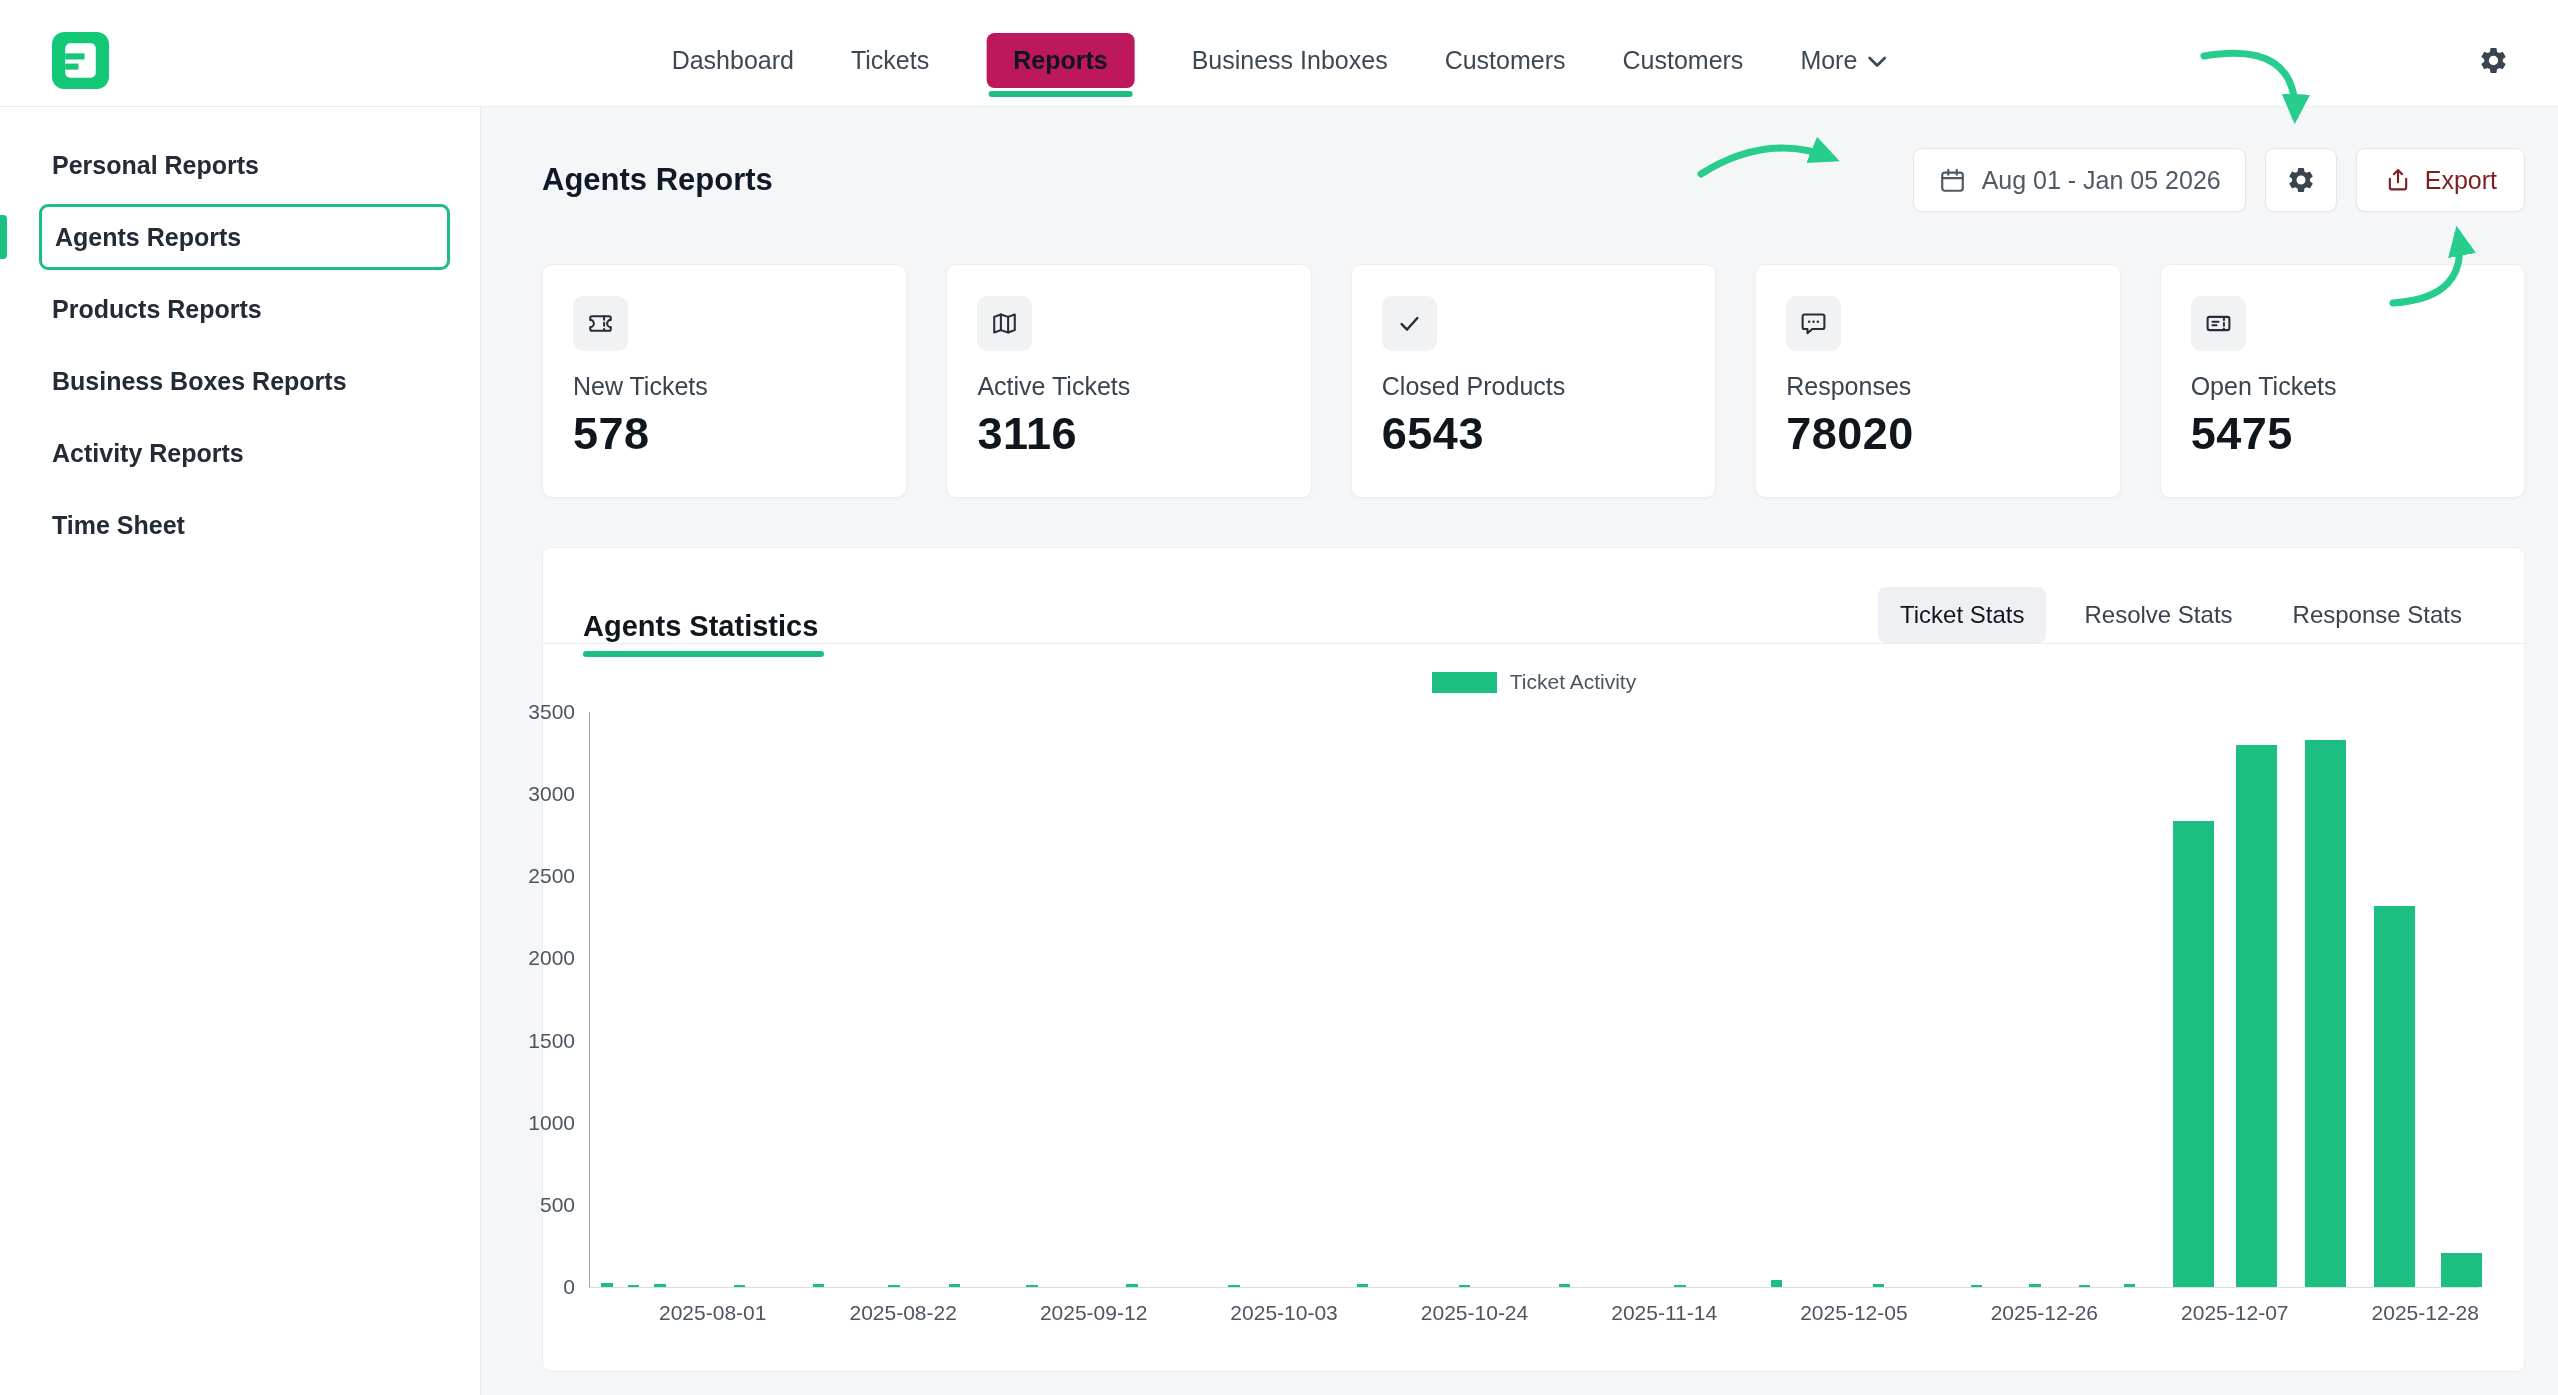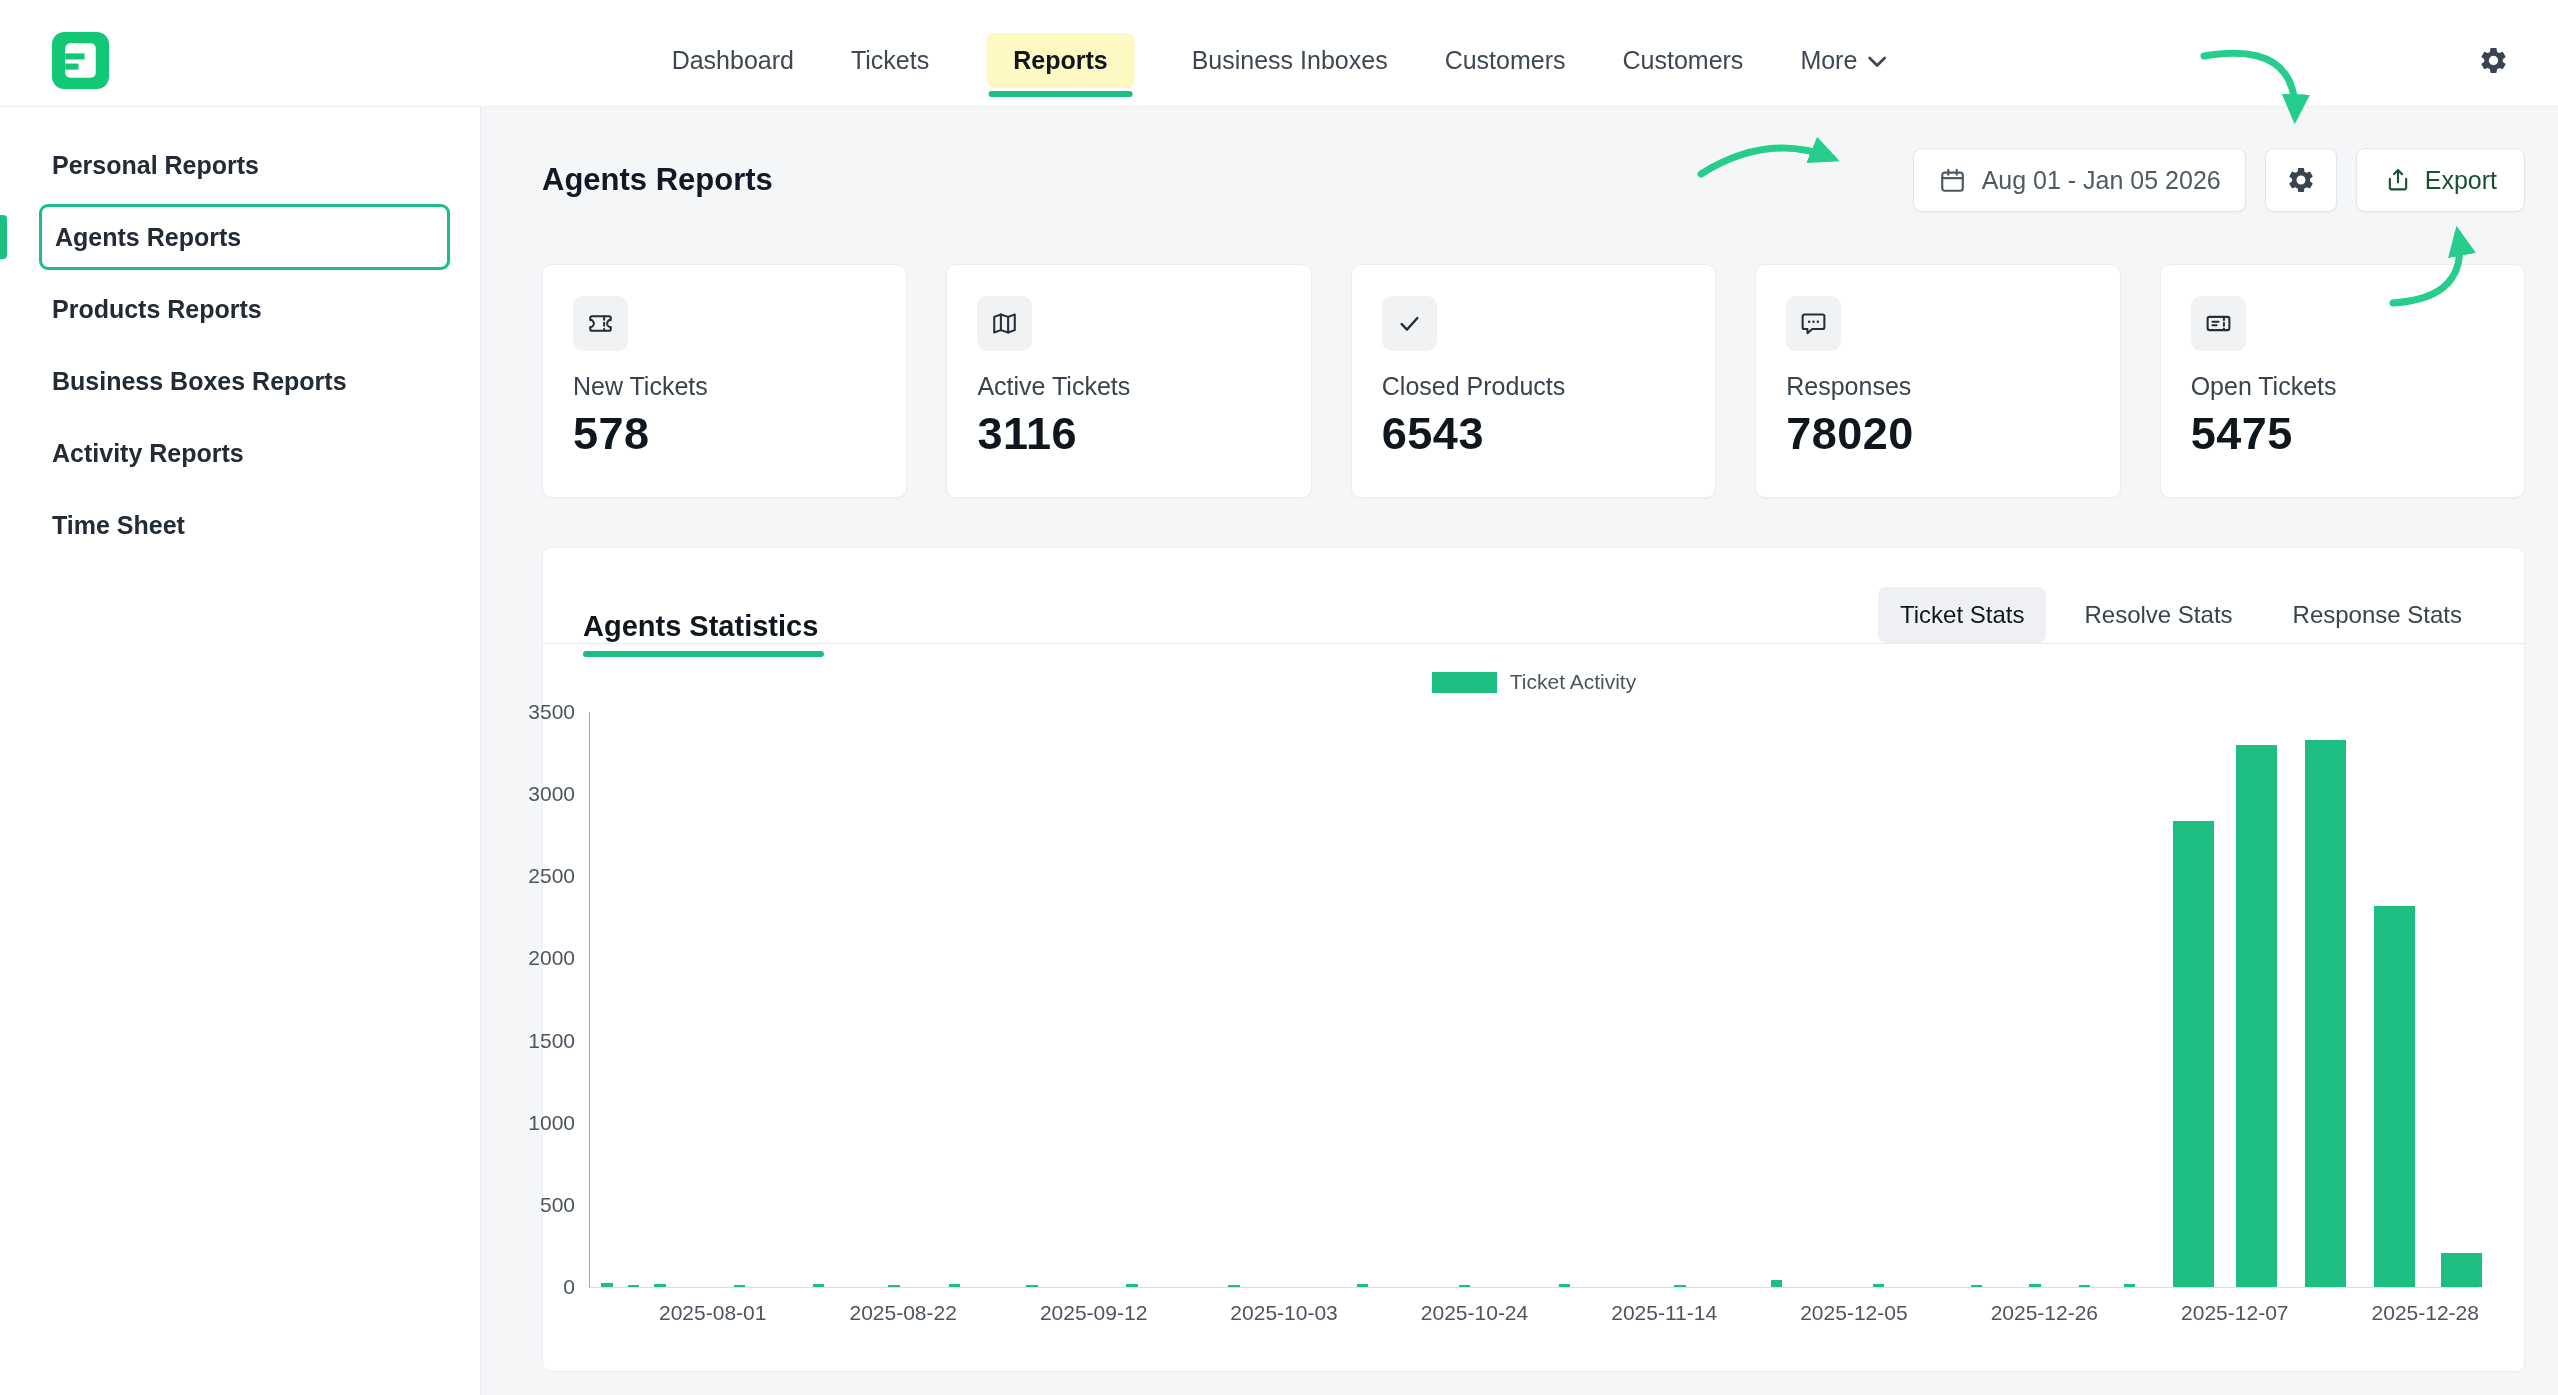--- a/index.html
+++ b/index.html
@@ -6,21 +6,21 @@
   :root { --accent:#1CBE81; --arrow:#26CD8C; }
   html, body { width: 2558px; height: 1395px; }
   body { font-family: "Liberation Sans", "DejaVu Sans", sans-serif; background: #fff; overflow: hidden; }
   .page { position: relative; width: 2558px; height: 1395px; }
 
   
   .topnav { position: absolute; top: 14px; left: 0; right: 0; height: 93px; background: #fff; border-bottom: 1px solid #ebedf0; z-index: 10; }
   .logo { position: absolute; left: 52px; top: 18px; width: 57px; height: 57px; cursor: pointer; }
   .nav { position: absolute; left: 50%; top: 0; height: 100%; transform: translateX(-50%); display: flex; align-items: center; gap: 57px; }
   .nav-item { font-size: 25px; font-weight: 500; color: #3e4852; padding: 13px 0; cursor: pointer; display: flex; align-items: center; gap: 10px; white-space: nowrap; }
-  .nav-item.active { background: #fef9c3; border-radius: 8px; padding: 13px 27px; color: #10161d; font-weight: 600; position: relative; }
+  .nav-item.active { background: #be185d; border-radius: 8px; padding: 13px 27px; color: #10161d; font-weight: 600; position: relative; }
   .nav-item.active::after { content: ""; position: absolute; left: 2px; right: 2px; bottom: -9px; height: 6px; border-radius: 3px; background: var(--accent); }
   .chevron { width: 19px; height: 12px; margin-top: 4px; color: #3e4852; }
   .topnav-settings { position: absolute; right: 42px; top: 50%; transform: translateY(-50%); width: 46px; height: 46px; display: flex; align-items: center; justify-content: center; background: none; border: none; cursor: pointer; color: #3a4450; }
   .topnav-settings svg { width: 31px; height: 31px; }
 
   
   .sidebar { position: absolute; top: 93px; left: 0; bottom: 0; width: 481px; background: #fff; border-right: 1px solid #e9ebee; padding-top: 36px; z-index: 5; }
   .sb-item { height: 72px; display: flex; align-items: center; padding-left: 52px; font-size: 25px; font-weight: 600; color: #222b36; cursor: pointer; white-space: nowrap; }
   .sb-item.active { height: 66px; margin: 3px 30px 3px 39px; border: 3px solid var(--accent); border-radius: 9px; padding-left: 13px; position: relative; }
   .sb-item.active::before { content: ""; position: absolute; left: -42px; top: 50%; transform: translateY(-50%); width: 7px; height: 44px; background: var(--accent); border-radius: 0 4px 4px 0; }
@@ -29,21 +29,21 @@
   .main { position: absolute; left: 481px; top: 93px; right: 0; bottom: 0; background: #f5f6f8; padding: 55px 33px 0 61px; overflow: hidden; }
 
   .page-header { display: flex; justify-content: space-between; align-items: center; height: 64px; }
   .page-title { font-size: 31px; font-weight: 700; color: #111827; }
   .controls { display: flex; gap: 19px; align-items: flex-end; }
   .ctrl { height: 64px; background: #fff; border: 1px solid #e3e6ea; border-radius: 9px; display: flex; align-items: center; cursor: pointer; box-shadow: 0 1px 2px rgba(16,24,40,.04); }
   .date-btn { padding: 0 24px; gap: 15px; font-size: 25px; font-weight: 500; color: #4e5a66; }
   .date-btn svg { width: 29px; height: 29px; }
   .icon-btn { width: 72px; justify-content: center; color: #3a4450; }
   .icon-btn svg { width: 30px; height: 30px; }
-  .export-btn { padding: 0 27px; gap: 13px; font-size: 25px; font-weight: 500; color: #14532d; }
+  .export-btn { padding: 0 27px; gap: 13px; font-size: 25px; font-weight: 500; color: #7f1d1d; }
   .export-btn svg { width: 28px; height: 28px; }
 
   
   .stats-row { display: flex; gap: 39px; margin-top: 52px; }
   .stat-card { flex: 1; height: 234px; background: #fff; border: 1px solid #eceef1; border-radius: 10px; padding: 31px 30px; box-shadow: 0 1px 2px rgba(16,24,40,.03); }
   .stat-icon { width: 55px; height: 55px; background: #f1f2f4; border-radius: 10px; display: flex; align-items: center; justify-content: center; color: #242d38; }
   .stat-icon svg { width: 29px; height: 29px; }
   .stat-label { margin-top: 21px; font-size: 25px; font-weight: 500; color: #39434e; }
   .stat-value { margin-top: 7px; font-size: 45px; font-weight: 700; color: #10161d; letter-spacing: .5px; }
 

